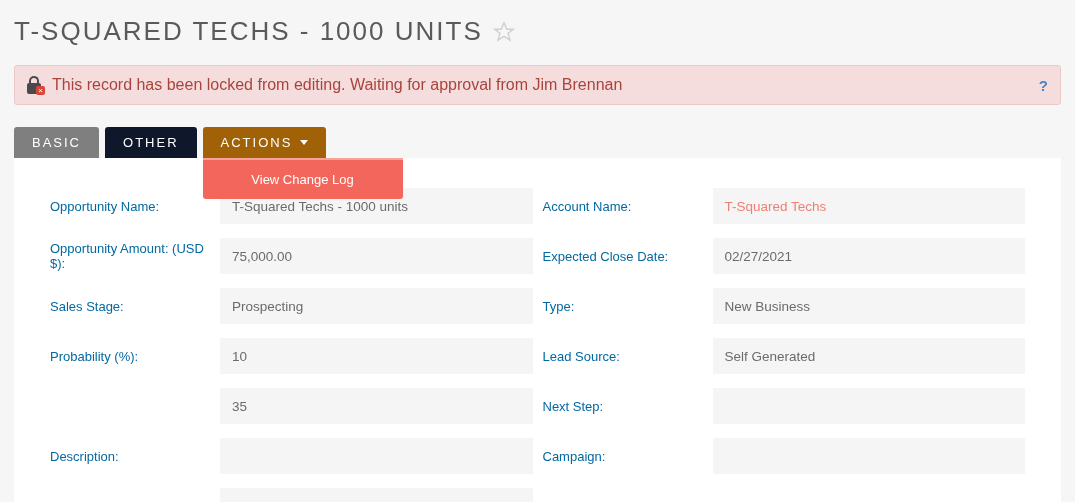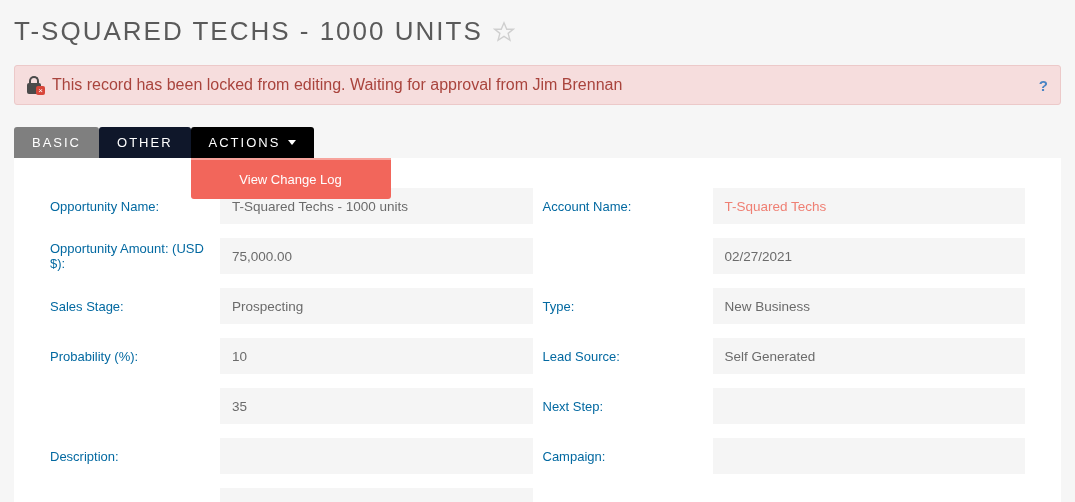--- a/index.html
+++ b/index.html
@@ -79,34 +79,35 @@
     top: 50%;
     transform: translateY(-50%);
     color: #4a84c4;
     font-weight: bold;
     font-size: 15px;
     cursor: pointer;
   }
   .alert-text { font-size: 16px; }
   .tabs {
     display: flex;
+    gap: 6px;
     position: relative;
   }
   .tab {
     padding: 8px 18px;
     font-size: 13px;
     letter-spacing: 2px;
     border-radius: 3px 3px 0 0;
     cursor: pointer;
     color: #fff;
   }
   .tab-basic { background: #7f7f7f; }
   .tab-other { background: #0f172a; }
   .tab-actions {
-    background: #000000;
+    background: #a16207;
     display: flex;
     align-items: center;
     gap: 8px;
     position: relative;
   }
   .caret {
     width: 0; height: 0;
     border-left: 4px solid transparent;
     border-right: 4px solid transparent;
     border-top: 5px solid #fff;
@@ -197,20 +198,21 @@
 
   <div class="panel">
     <div class="grid">
       <div class="lbl left-col">Opportunity Name:</div>
       <div class="val left-val">T-Squared Techs - 1000 units</div>
       <div class="lbl right-col">Account Name:</div>
       <div class="val link right-val">T-Squared Techs</div>
 
       <div class="lbl left-col">Opportunity Amount: (USD $):</div>
       <div class="val left-val">75,000.00</div>
+      <div class="lbl right-col">Expected Close Date:</div>
       <div class="val right-val">02/27/2021</div>
 
       <div class="lbl left-col">Sales Stage:</div>
       <div class="val left-val">Prospecting</div>
       <div class="lbl right-col">Type:</div>
       <div class="val right-val">New Business</div>
 
       <div class="lbl left-col">Probability (%):</div>
       <div class="val left-val">10</div>
       <div class="lbl right-col">Lead Source:</div>

